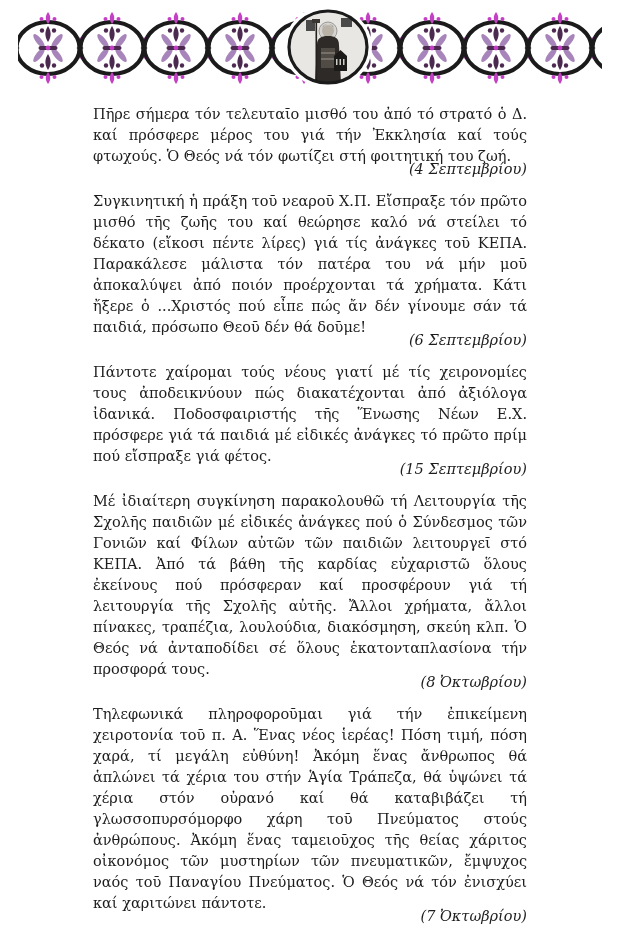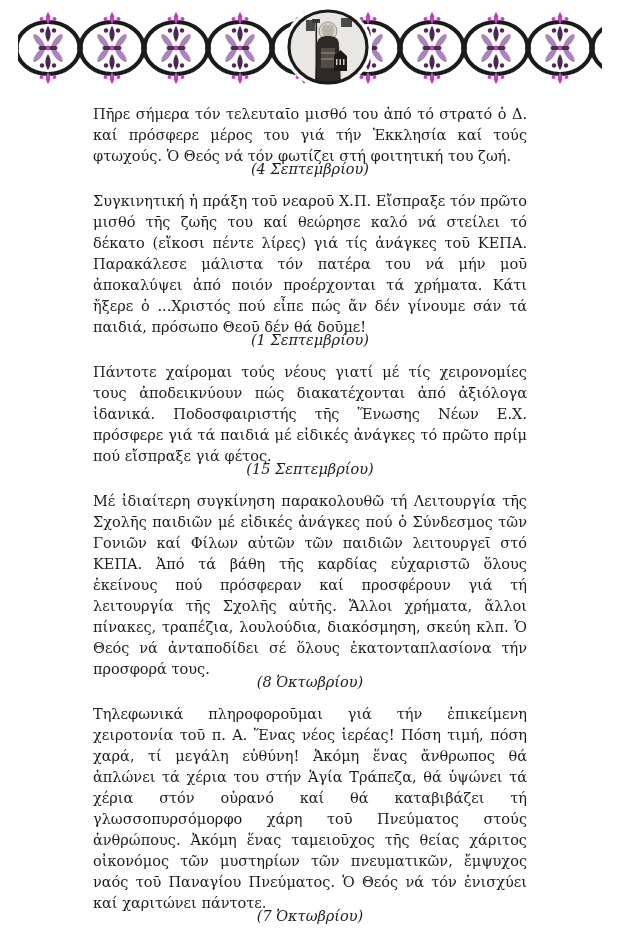--- a/index.html
+++ b/index.html
@@ -24,21 +24,21 @@
   .c-lav{fill:var(--lavender);}
   .c-plum{fill:var(--plum);}
   .s-ink{stroke:var(--outline);}
   .content{padding:8px 75px 0 75px;}
   .entry-text{
     margin:0;text-align:justify;
     font-size:14.5px;line-height:21px;
     -webkit-hyphens:none;hyphens:none;
   }
   .entry-date{
-    margin:-8px 0 11px 0;text-align:center;
+    margin:-8px 0 11px 0;text-align:right;
     font-style:italic;font-size:14.5px;line-height:21px;
   }
   .continuation{
     margin:30px 0 0 0;text-align:right;
     font-style:italic;font-size:17px;line-height:22px;
   }
   .page-number{
     margin:20px 0 0 0;text-align:center;
     font-size:18px;line-height:20px;
   }
@@ -127,21 +127,21 @@
 
   <main class="content">
 
     <section class="entry">
       <p class="entry-text">Πῆρε σήμερα τόν τελευταῖο μισθό του ἀπό τό στρατό ὁ Δ. καί πρόσφερε μέρος του γιά τήν Ἐκκλησία καί τούς φτωχούς. Ὁ Θεός νά τόν φωτίζει στή φοιτητική του ζωή.</p>
       <p class="entry-date">(4 Σεπτεμβρίου)</p>
     </section>
 
     <section class="entry">
       <p class="entry-text">Συγκινητική ἡ πράξη τοῦ νεαροῦ Χ.Π. Εἴσπραξε τόν πρῶτο μισθό τῆς ζωῆς του καί θεώρησε καλό νά στείλει τό δέκατο (εἴκοσι πέντε λίρες) γιά τίς ἀνάγκες τοῦ ΚΕΠΑ. Παρακάλεσε μάλιστα τόν πατέρα του νά μήν μοῦ ἀποκαλύψει ἀπό ποιόν προέρχονται τά χρήματα. Κάτι ἤξερε ὁ ...Χριστός πού εἶπε πώς ἄν δέν γίνουμε σάν τά παιδιά, πρόσωπο Θεοῦ δέν θά δοῦμε!</p>
-      <p class="entry-date">(1 Σεπτεμβρίου)</p>
+      <p class="entry-date">(6 Σεπτεμβρίου)</p>
     </section>
 
     <section class="entry">
       <p class="entry-text">Πάντοτε χαίρομαι τούς νέους γιατί μέ τίς χειρονομίες τους ἀποδεικνύουν πώς διακατέχονται ἀπό ἀξιόλογα ἰδανικά. Ποδοσφαιριστής τῆς Ἕνωσης Νέων Ε.Χ. πρόσφερε γιά τά παιδιά μέ εἰδικές ἀνάγκες τό πρῶτο πρίμ πού εἴσπραξε γιά φέτος.</p>
       <p class="entry-date">(15 Σεπτεμβρίου)</p>
     </section>
 
     <section class="entry">
       <p class="entry-text">Μέ ἰδιαίτερη συγκίνηση παρακολουθῶ τή Λειτουργία τῆς Σχολῆς παιδιῶν μέ εἰδικές ἀνάγκες πού ὁ Σύνδεσμος τῶν Γονιῶν καί Φίλων αὐτῶν τῶν παιδιῶν λειτουργεῖ στό ΚΕΠΑ. Ἀπό τά βάθη τῆς καρδίας εὐχαριστῶ ὅλους ἐκείνους πού πρόσφεραν καί προσφέρουν γιά τή λειτουργία τῆς Σχολῆς αὐτῆς. Ἄλλοι χρήματα, ἄλλοι πίνακες, τραπέζια, λουλούδια, διακόσμηση, σκεύη κλπ. Ὁ Θεός νά ἀνταποδίδει σέ ὅλους ἑκατονταπλασίονα τήν προσφορά τους.</p>
       <p class="entry-date">(8 Ὀκτωβρίου)</p>

